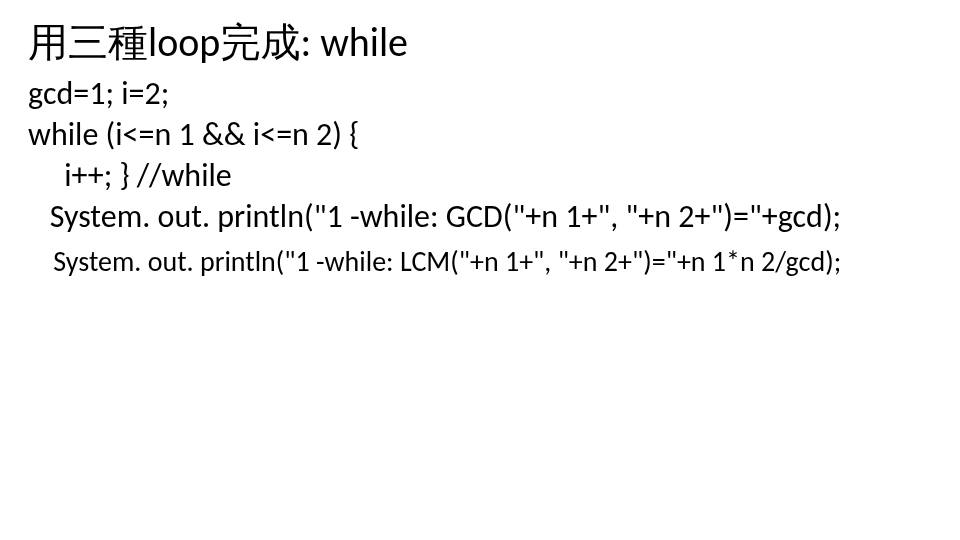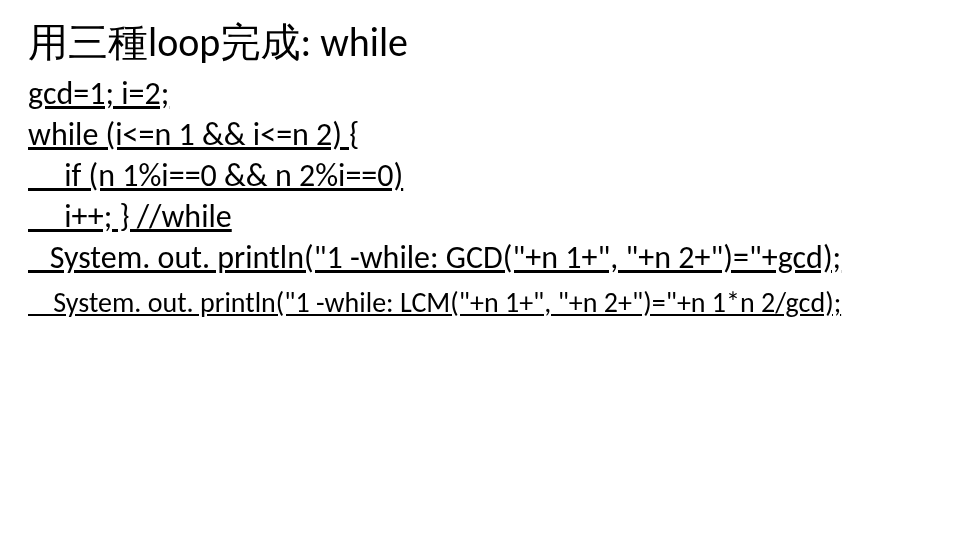--- a/index.html
+++ b/index.html
@@ -21,33 +21,31 @@
     font-size: 40px;
     line-height: 1.25;
     margin-bottom: 6px;
   }
   .body {
     font-size: 32px;
     line-height: 1.28;
   }
   .body .line {
     white-space: pre;
-    text-decoration: underline;
   }
   .smaller {
     font-size: 28px;
     margin-top: 6px;
   }
 </style>
 </head>
 <body>
 
 <div class="slide">
   <div class="title">用三種loop完成: while</div>
   <div class="body">
     <div class="line">gcd=1; i=2;</div>
     <div class="line">while (i&lt;=n 1 &amp;&amp; i&lt;=n 2) {</div>
-    <div class="line">     if (n 1%i==0 &amp;&amp; n 2%i==0)</div>
     <div class="line">     i++; } //while</div>
     <div class="line">   System. out. println("1 -while: GCD("+n 1+", "+n 2+")="+gcd);</div>
     <div class="line smaller">    System. out. println("1 -while: LCM("+n 1+", "+n 2+")="+n 1*n 2/gcd);</div>
   </div>
 </div>
 
 </body></html>

